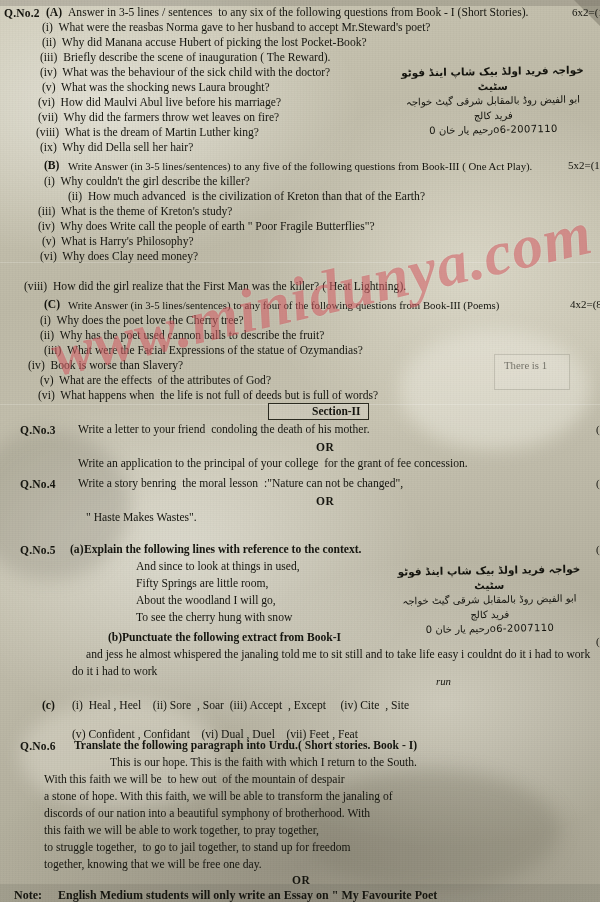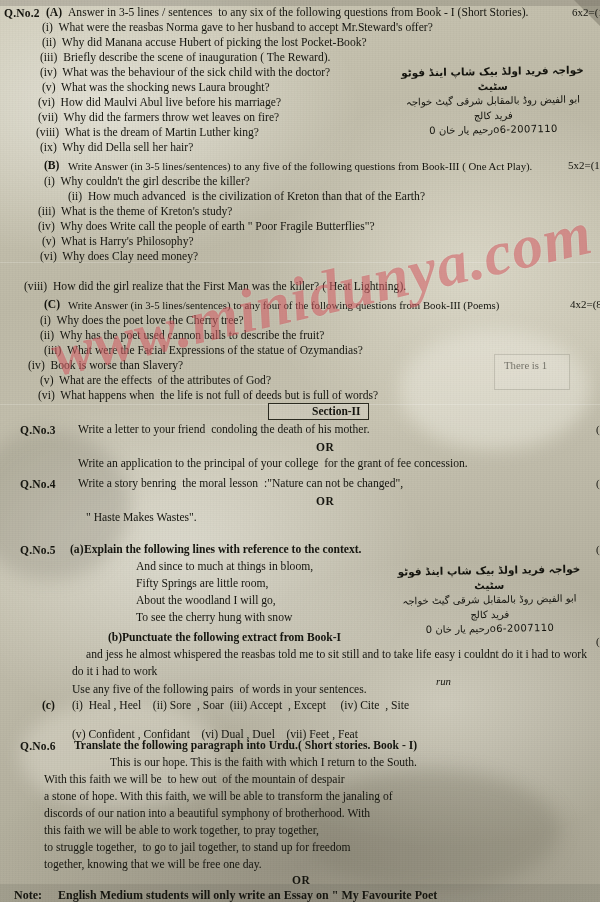--- a/index.html
+++ b/index.html
@@ -166,21 +166,21 @@
 
   <div class="grain"></div>
 
   <div class="content">
 
     <div class="line qno" style="left:4px;  top:7px;">Q.No.2</div>
     <div class="line txt bold" style="left:46px; top:7px;">(A)</div>
     <div class="line txt" style="left:68px; top:7px;">Answer in 3-5 lines / sentences  to any six of the following questions from Book - I (Short Stories).</div>
     <div class="line marks" style="left:524px;top:7px;">6x2=(12)</div>
 
-    <div class="line txt" style="left:42px; top:22px;">(i)  What were the reasbas Norma gave to her husband to accept Mr.Steward's offer?</div>
+    <div class="line txt" style="left:42px; top:22px;">(i)  What were the reasbas Norma gave to her husband to accept Mr.Steward's poet?</div>
     <div class="line txt" style="left:42px; top:37px;">(ii)  Why did Manana accuse Hubert of picking the lost Pocket-Book?</div>
     <div class="line txt" style="left:40px; top:52px;">(iii)  Briefly describe the scene of inauguration ( The Reward).</div>
     <div class="line txt" style="left:40px; top:67px;">(iv)  What was the behaviour of the sick child with the doctor?</div>
     <div class="line txt" style="left:42px; top:82px;">(v)  What was the shocking news Laura brought?</div>
     <div class="line txt" style="left:38px; top:97px;">(vi)  How did Maulvi Abul live before his marriage?</div>
     <div class="line txt" style="left:38px; top:112px;">(vii)  Why did the farmers throw wet leaves on fire?</div>
     <div class="line txt" style="left:36px; top:127px;">(viii)  What is the dream of Martin Luther king?</div>
     <div class="line txt" style="left:40px; top:142px;">(ix)  Why did Della sell her hair?</div>
 
     <div class="line txt bold" style="left:44px; top:160px;">(B)</div>
@@ -221,32 +221,31 @@
     <div class="line txt" style="left:78px; top:478px;">Write a story benring  the moral lesson  :"Nature can not be changed",</div>
     <div class="line marks" style="left:548px;top:478px;">(10)</div>
     <div class="or" style="left:316px; top:495px;">OR</div>
     <div class="line txt" style="left:86px; top:512px;">" Haste Makes Wastes".</div>
 
     <div class="line qno" style="left:20px; top:544px;">Q.No.5</div>
     <div class="line txt bold" style="left:70px; top:544px;">(a)</div>
     <div class="line txt bold" style="left:84px; top:544px;text-align:center;">Explain the following lines with reference to the context.</div>
     <div class="line marks" style="left:548px;top:544px;">(5)</div>
 
-    <div class="line txt" style="left:136px; top:561px;">And since to much at things in bloom,</div>
+    <div class="line txt" style="left:136px; top:561px;">And since to look at things in used,</div>
     <div class="line txt" style="left:136px; top:578px;">Fifty Springs are little room,</div>
     <div class="line txt" style="left:136px; top:595px;">About the woodland I will go,</div>
     <div class="line txt" style="left:136px; top:612px;">To see the cherry hung with snow</div>
 
     <div class="line txt bold" style="left:108px; top:632px;">(b)</div>
     <div class="line txt bold" style="left:122px; top:632px;">Punctuate the following extract from Book-I</div>
     <div class="line marks" style="left:548px;top:636px;">(5)</div>
-    <div class="line txt" style="left:86px; top:649px;">and jess he almost whispered the reasbas told me to sit still and to take life easy i couldnt do it i had to work</div>
+    <div class="line txt" style="left:86px; top:649px;">and jess he almost whispered the janaling told me to sit still and to take life easy i couldnt do it i had to work</div>
     <div class="line txt" style="left:72px; top:666px;">do it i had to work</div>
 
-    <div class="line txt" style="left:72px; top:684px;">Use any five of the following pairs  of words in your sentences.</div>
     <div class="line small ital" style="left:436px; top:676px;">run</div>
     <div class="line txt bold" style="left:42px; top:700px;">(c)</div>
     <div class="line txt" style="left:72px; top:700px;">(i)  Heal , Heel    (ii) Sore  , Soar  (iii) Accept  , Except     (iv) Cite  , Site</div>
     <div class="line txt" style="left:72px; top:729px;">(v) Confident , Confidant    (vi) Dual , Duel    (vii) Feet , Feat</div>
 
     <div class="line qno" style="left:20px; top:740px;">Q.No.6</div>
     <div class="line txt bold" style="left:74px; top:740px;">Translate the following paragraph into Urdu.( Short stories. Book - I)</div>
 
     <div class="line txt" style="left:110px; top:757px;">This is our hope. This is the faith with which I return to the South.</div>
     <div class="line txt" style="left:44px;  top:774px;">With this faith we will be  to hew out  of the mountain of despair</div>

